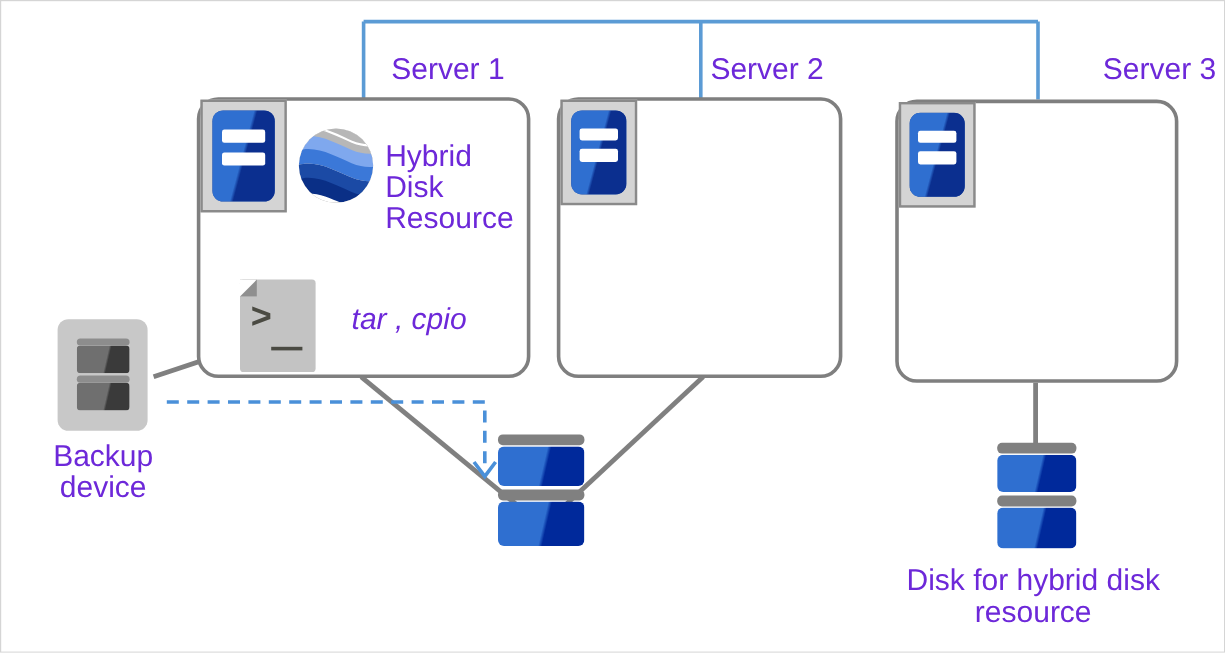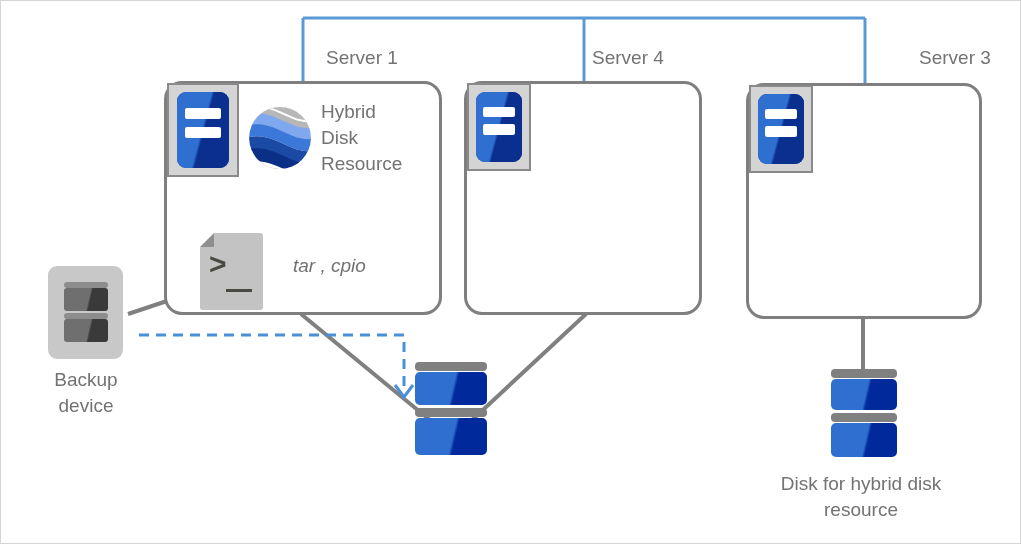--- a/index.html
+++ b/index.html
@@ -1,19 +1,19 @@
 <!DOCTYPE html>
 <html><head>
 <meta charset="utf-8">
 <style>
   html,body{margin:0;padding:0;background:#fff;}
   body{font-family:"Liberation Sans",sans-serif;}
   #stage{position:relative;width:1021px;height:544px;background:#ffffff;
          border:1px solid #d5d5d5;box-sizing:border-box;overflow:hidden;}
-  .lbl{position:absolute;color:#737373;font-size:19px;line-height:26px;white-space:pre;}
+  .lbl{position:absolute;color:#6d28d9;font-size:25px;line-height:26px;white-space:pre;}
   .ctr{text-align:center;}
   .srv-box{position:absolute;border:3px solid #7f7f7f;border-radius:18px;
            background:#fff;box-sizing:border-box;}
   
   .srv-ico{position:absolute;background:#d4d4d4;border:2px solid #8a8a8a;box-sizing:border-box;}
   .srv-ico .body{position:absolute;left:12%;top:8%;width:76%;height:84%;
                  border-radius:9px;background:#1b4aa5;overflow:hidden;}
   .srv-ico .body:before{content:"";position:absolute;left:0;top:0;width:100%;height:100%;
         background:linear-gradient(105deg,#2f6fd0 0%,#2f6fd0 48%,#0b2f8f 52%,#0b2f8f 100%);}
   .srv-ico .bar{position:absolute;background:#fff;border-radius:2px;z-index:2;}
@@ -85,33 +85,33 @@
         <rect x="0" y="0" width="62" height="62" fill="#ffffff"></rect>
         <path d="M-6,2 C10,-8 30,4 44,10 C54,14 62,14 70,11 L70,-10 L-6,-10 Z" fill="#b7b7b7"></path>
         <path d="M-6,14 C10,4 30,16 44,22 C54,26 62,26 70,23 L70,13 C62,16 54,16 44,12 C30,6 10,-6 -6,4 Z" fill="#b7b7b7"></path>
         <path d="M-6,22 C10,12 30,24 44,30 C54,34 62,34 70,31 L70,19 C62,22 54,22 44,18 C30,12 10,0 -6,10 Z" fill="#7fa8ee"></path>
         <path d="M-6,33 C10,23 30,35 44,41 C54,45 62,45 70,42 L70,30 C62,33 54,33 44,29 C30,23 10,11 -6,21 Z" fill="#3b78d8"></path>
         <path d="M-6,46 C10,36 30,48 44,54 C54,58 62,58 70,55 L70,42 C62,45 54,45 44,41 C30,35 10,23 -6,33 Z" fill="#1b4aa5"></path>
         <path d="M-6,58 C10,48 30,60 44,66 C54,70 62,70 70,67 L70,54 C62,57 54,57 44,53 C30,47 10,35 -6,45 Z" fill="#0a2f86"></path>
       </g>
     </svg>
   </div>
-  <div class="lbl" style="left:320px;top:98px;">Hybrid
+  <div class="lbl" style="left:320px;top:116px;">Hybrid
 Disk
 Resource</div>
 
   <div class="script" style="left:199px;top:232px;width:63px;height:77px;">
     <div class="fold"></div>
     <div class="chev" style="left:9px;top:16px;">&gt;</div>
     <div class="und" style="left:26px;top:56px;width:26px;"></div>
   </div>
   <div class="lbl" style="left:292px;top:252px;font-style:italic;">tar , cpio</div>
 
   <div class="srv-box" style="left:463px;top:80px;width:238px;height:234px;"></div>
-  <div class="lbl" style="left:591px;top:44px;">Server 4</div>
+  <div class="lbl" style="left:591px;top:44px;">Server 2</div>
   <div class="srv-ico" style="left:466px;top:82px;width:64px;height:88px;">
     <div class="body"></div>
     <div class="bar" style="left:24%;top:26%;width:52%;height:12%;"></div>
     <div class="bar" style="left:24%;top:47%;width:52%;height:12%;"></div>
   </div>
 
   <div class="srv-box" style="left:745px;top:82px;width:236px;height:236px;"></div>
   <div class="lbl" style="left:874px;top:44px;margin-left:44px;">Server 3</div>
   <div class="srv-ico" style="left:748px;top:84px;width:64px;height:88px;">
     <div class="body"></div>

